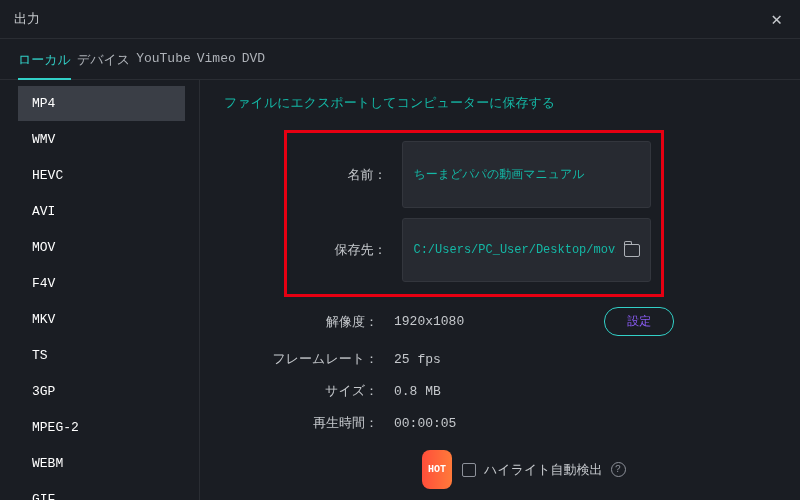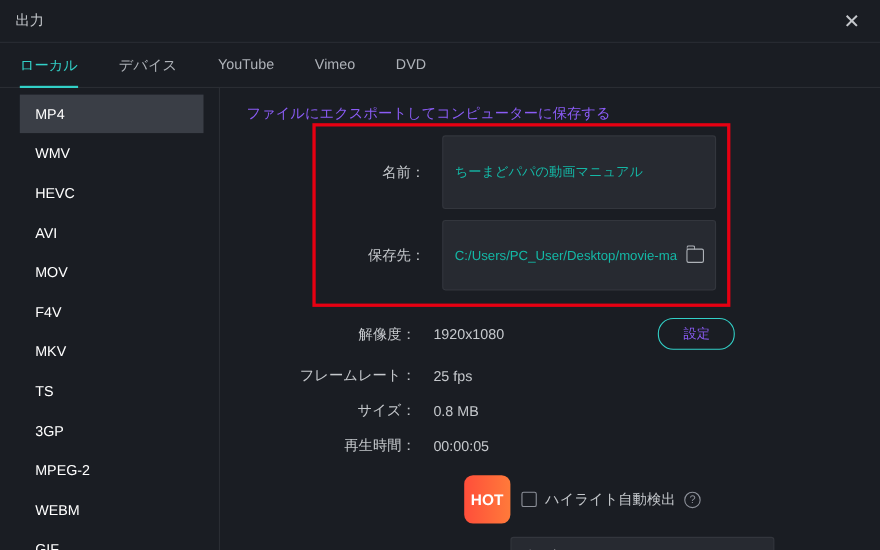--- a/index.html
+++ b/index.html
@@ -1,41 +1,41 @@
 <!DOCTYPE html>
 <html><head>
 <meta charset="utf-8">
 <style>
-*{box-sizing:border-box;margin:0;padding:0;font-family:Liberation Sans, sans-serif}
+*{box-sizing:border-box;margin:0;padding:0;font-family:Liberation Mono, monospace}
 body{background:#1a1d23;color:#c5c8cc;font-size:13px;width:800px;height:500px;overflow:hidden}
 .titlebar{display:flex;justify-content:space-between;align-items:center;padding:8px 14px;border-bottom:1px solid #2a2d33}
 .titlebar .title{color:#c5c8cc;font-size:13px}
 .close{color:#c5c8cc;font-size:18px;cursor:pointer;padding:0 4px}
-.tabs{display:flex;gap:37px;padding:12px 18px 0 18px;border-bottom:1px solid #2a2d33}
+.tabs{display:flex;gap:6px;padding:12px 18px 0 18px;border-bottom:1px solid #2a2d33}
 .tab{color:#aeb2b8;font-size:13px;padding-bottom:10px;cursor:pointer;position:relative}
 .tab.active{color:#32d0c7}
 .tab.active::after{content:"";position:absolute;left:0;right:0;bottom:-1px;height:2px;background:#32d0c7}
 .body{display:flex;height:calc(100% - 78px)}
 .formats{width:200px;border-right:1px solid #2a2d33;padding:6px 14px 6px 18px;overflow:auto}
 .format{padding:10px 14px;color:#ffffff;cursor:pointer;font-size:13px;margin-bottom:1px}
 .format.selected{background:#3a3e46}
 .main{flex:1;padding:14px 30px 10px 24px;overflow:auto}
-.section-title{font-size:13px;color:#8b5cf6;}
+.section-title{font-size:13px;color:#14b8a6;margin-bottom:18px}
 .row{display:flex;align-items:center;margin-bottom:14px}
 .row .label{width:110px;text-align:right;padding-right:16px;color:#c5c8cc;font-size:13px}
 .row .value{color:#c5c8cc;font-size:13px}
 .input{background:#272a31;border:1px solid #33363d;border-radius:3px;padding:24px 10px;color:#14b8a6;font-size:12px;width:260px}
 .input.path{display:flex;align-items:center;justify-content:space-between;width:260px;overflow:hidden}
 .path-text{white-space:nowrap;overflow:hidden;text-overflow:clip;flex:1}
 .folder-icon{width:16px;height:13px;border:1.3px solid #aeb2b8;border-radius:2px;position:relative;flex-shrink:0;margin-left:8px;cursor:pointer}
 .folder-icon::before{content:"";position:absolute;top:-4px;left:-1px;width:6px;height:3px;border:1.3px solid #aeb2b8;border-bottom:none;border-radius:2px 2px 0 0}
 .highlight-box{border:3px solid #e60012;padding:8px 10px 2px 10px;margin-left:60px;margin-bottom:10px;width:380px}
 .highlight-box .row{margin-bottom:10px}
 .settings-btn{border:1px solid #32d0c7;color:#8b5cf6;background:transparent;border-radius:14px;padding:5px 22px;font-size:12px;cursor:pointer;margin-left:60px}
-.hot-badge{background:linear-gradient(90deg,#ff4e3a,#ff7a3a);color:#fff;font-size:14px;font-weight:bold;padding:14px 6px;border-radius:8px;margin-right:10px}
+.hot-badge{background:linear-gradient(90deg,#ff4e3a,#ff7a3a);color:#fff;font-size:10px;font-weight:bold;padding:14px 6px;border-radius:8px;margin-right:10px}
 .checkbox{width:14px;height:14px;border:1.4px solid #8d919a;border-radius:2px;display:inline-block;vertical-align:middle;margin-right:8px;cursor:pointer}
 .help-icon{width:15px;height:15px;border:1.2px solid #8d919a;border-radius:50%;display:inline-flex;align-items:center;justify-content:center;font-size:10px;color:#8d919a;margin-left:8px;cursor:pointer}
 .select{background:#272a31;border:1px solid #33363d;border-radius:3px;padding:7px 10px;color:#c5c8cc;font-size:12px;width:240px;display:flex;justify-content:space-between;align-items:center;cursor:pointer}
 .chevron{width:0;height:0;border-left:4px solid transparent;border-right:4px solid transparent;border-top:5px solid #8d919a}
 .auto-detect-row{display:flex;align-items:center;margin:18px 0 12px 0;padding-left:198px}
 .select-row{padding-left:240px}
 </style>
 </head>
 <body>
 

